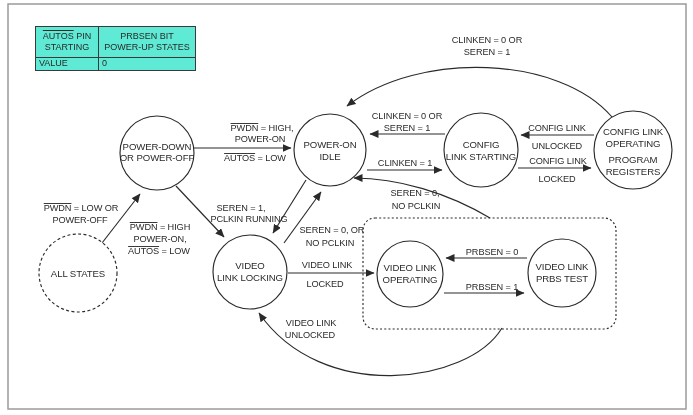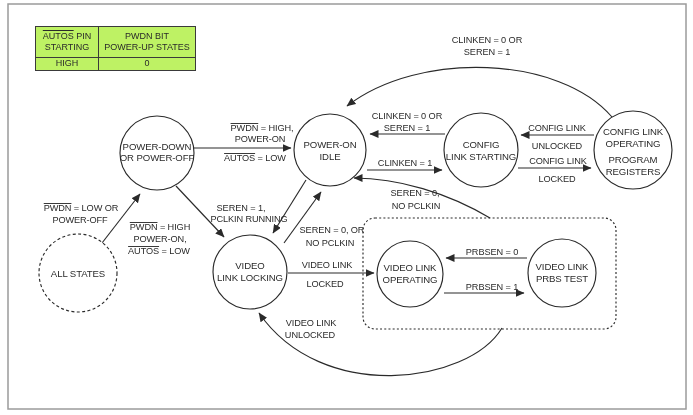--- a/index.html
+++ b/index.html
@@ -4,21 +4,21 @@
 <style>
   html,body{margin:0;padding:0;background:#ffffff;}
   #stage{position:relative;width:693px;height:415px;background:#ffffff;overflow:hidden;
          font-family:"Liberation Sans", sans-serif;}
   svg{position:absolute;left:0;top:0;}
   .lbl{font-family:"Liberation Sans", sans-serif;font-size:9.2px;fill:#2a2a2a;letter-spacing:-0.1px;}
   .st {font-family:"Liberation Sans", sans-serif;font-size:9.6px;fill:#2a2a2a;letter-spacing:-0.1px;}
   .ovl{text-decoration:overline;}
   
   #puTable{position:absolute;left:35px;top:26px;border-collapse:collapse;
-           font-size:9px;color:#2a2a2a;text-align:center;background:#bef264;}
+           font-size:9px;color:#2a2a2a;background:#5eead4;}
   #puTable td,#puTable th{border:1.4px solid #3a3a3a;padding:0 3px;font-weight:normal;line-height:1.25;}
   #puTable th{height:30px;}
   #puTable td{height:12px;}
   #puTable .c1{width:56px;}
   #puTable .c2{width:90px;}
 </style>
 </head>
 <body>
 
 <div id="stage">
@@ -126,22 +126,22 @@
 
       <text class="lbl" x="311" y="326">VIDEO LINK</text>
       <text class="lbl" x="310" y="338">UNLOCKED</text>
     </g>
   </svg>
 
   <table id="puTable">
     <tbody>
         <tr>
       <th class="c1"><span class="ovl">AUTOS</span><span> PIN</span><br><span>STARTING</span></th>
-      <th class="c2"><span>PWDN BIT</span><br><span>POWER-UP STATES</span></th>
+      <th class="c2"><span>PRBSEN BIT</span><br><span>POWER-UP STATES</span></th>
     </tr>
     <tr>
-      <td>HIGH</td>
+      <td>VALUE</td>
       <td>0</td>
     </tr>
   </tbody>
     </table>
 
 </div>
 
 </body></html>

